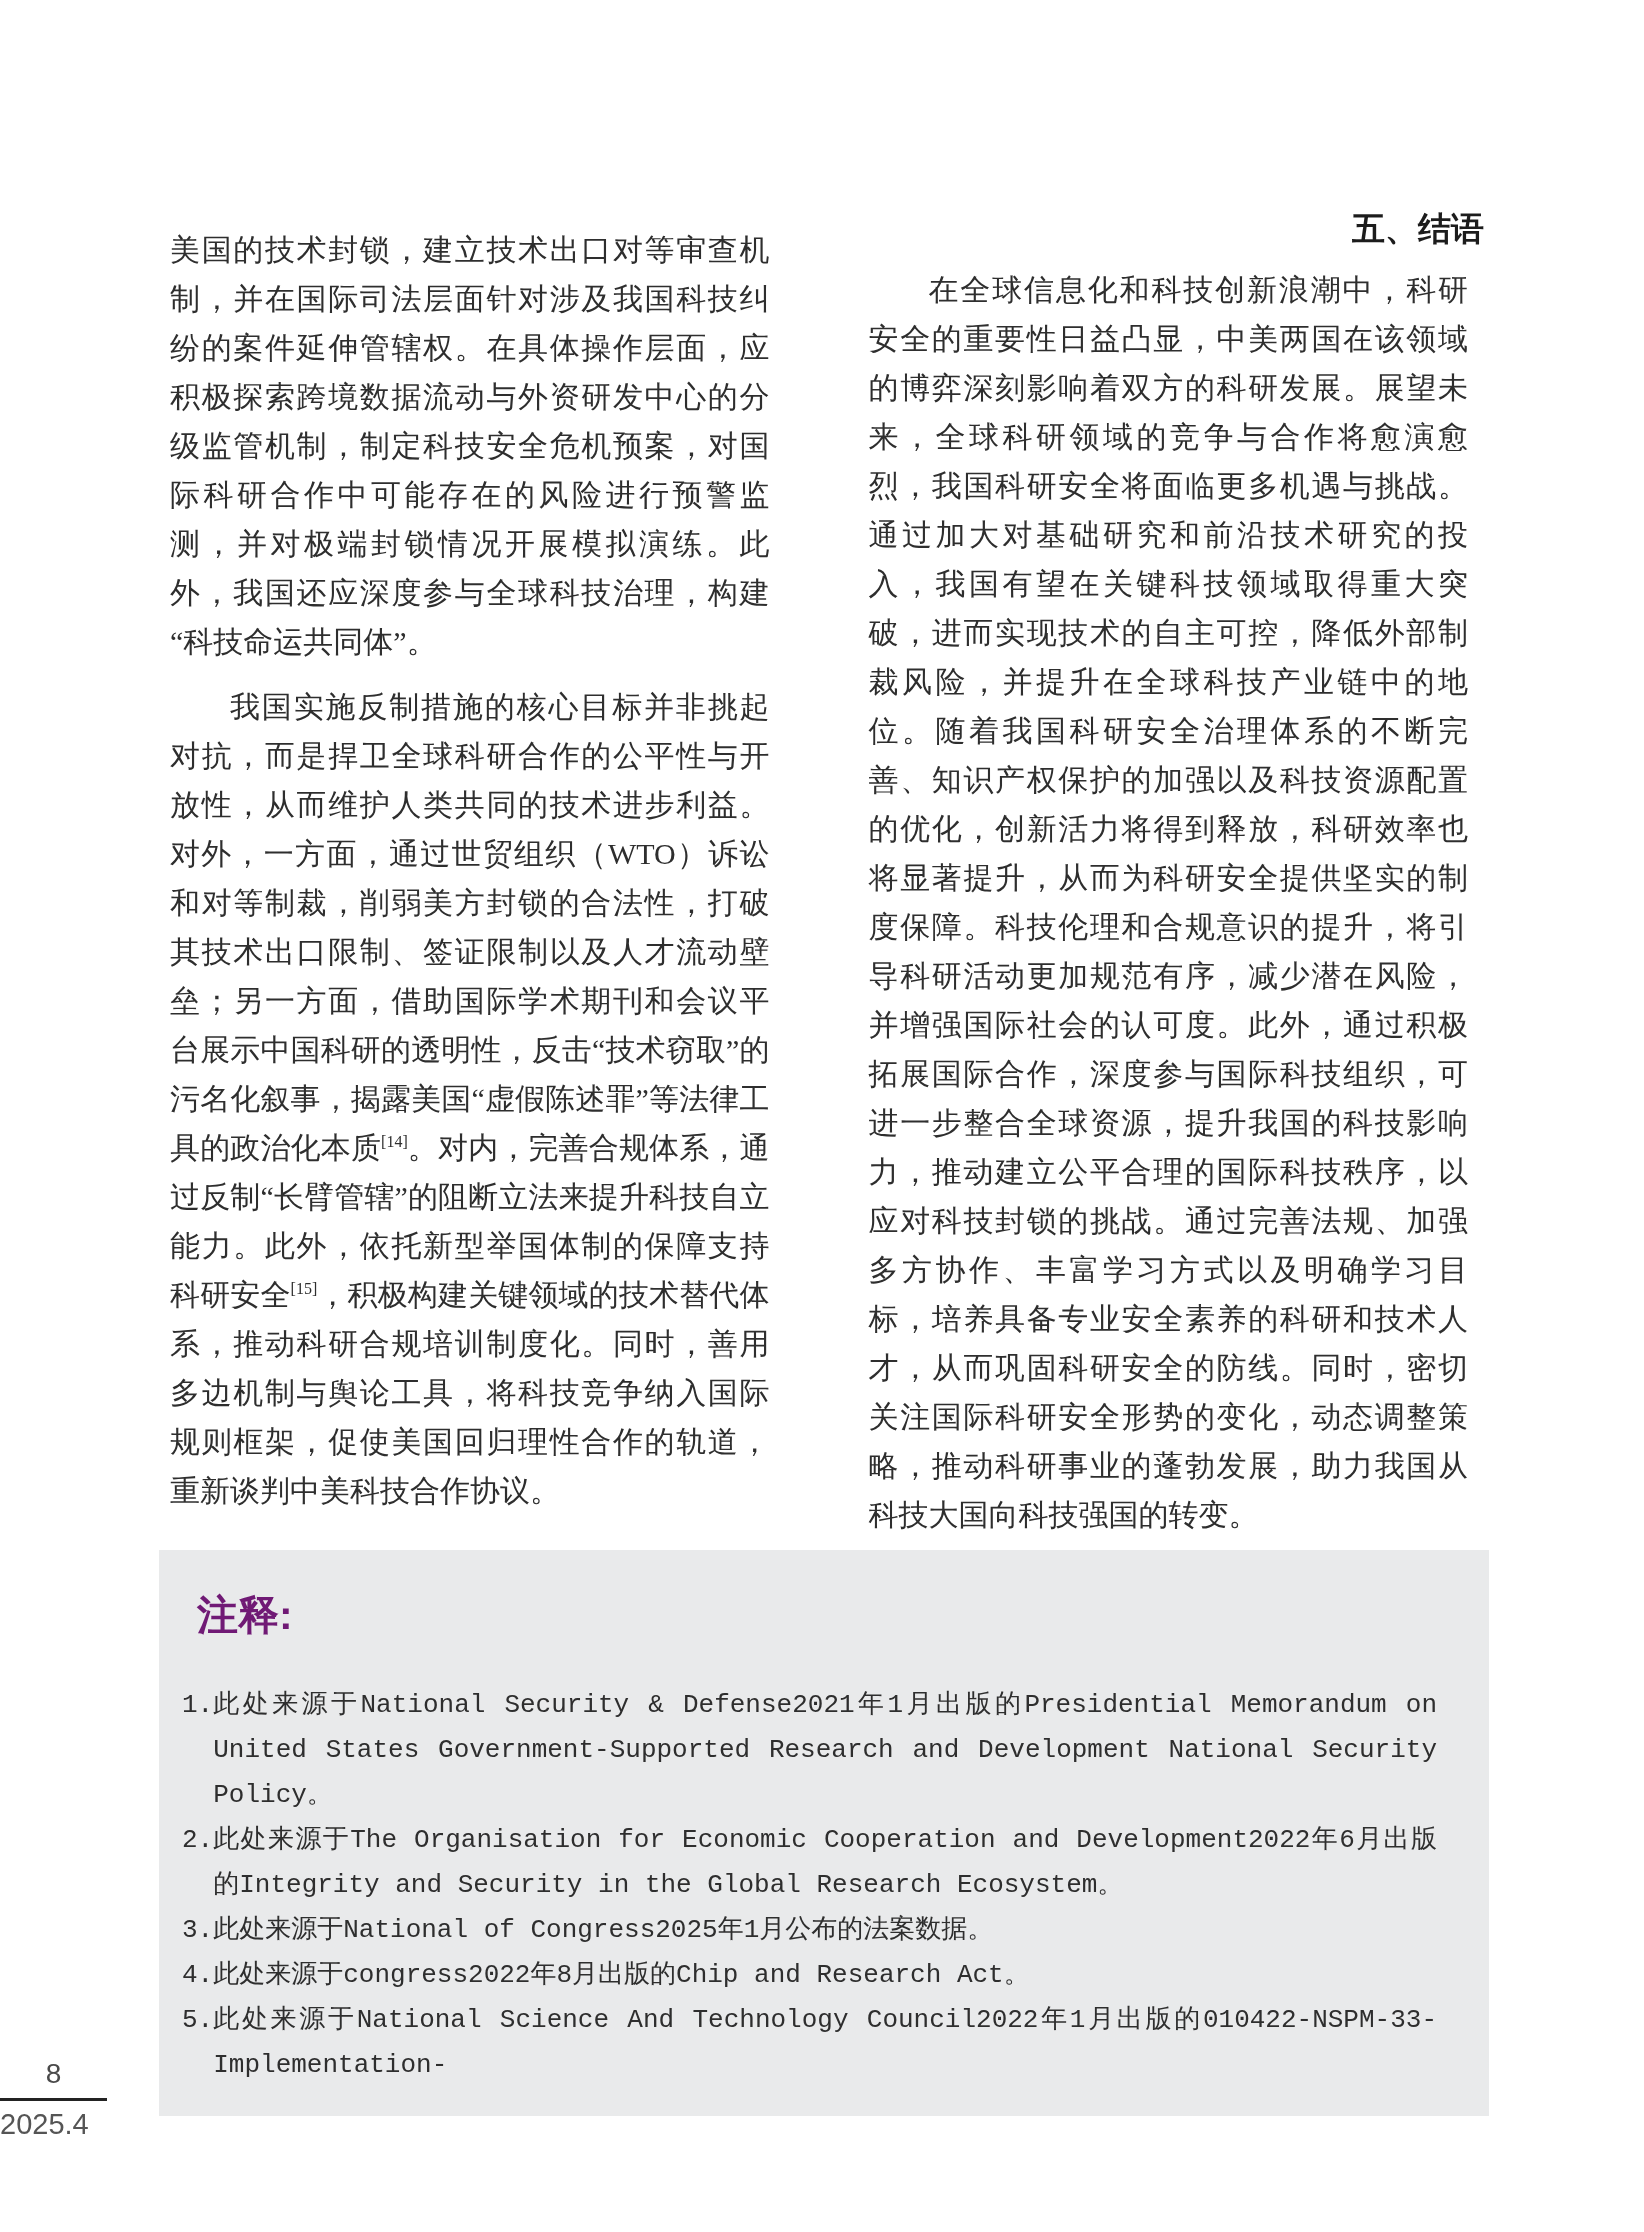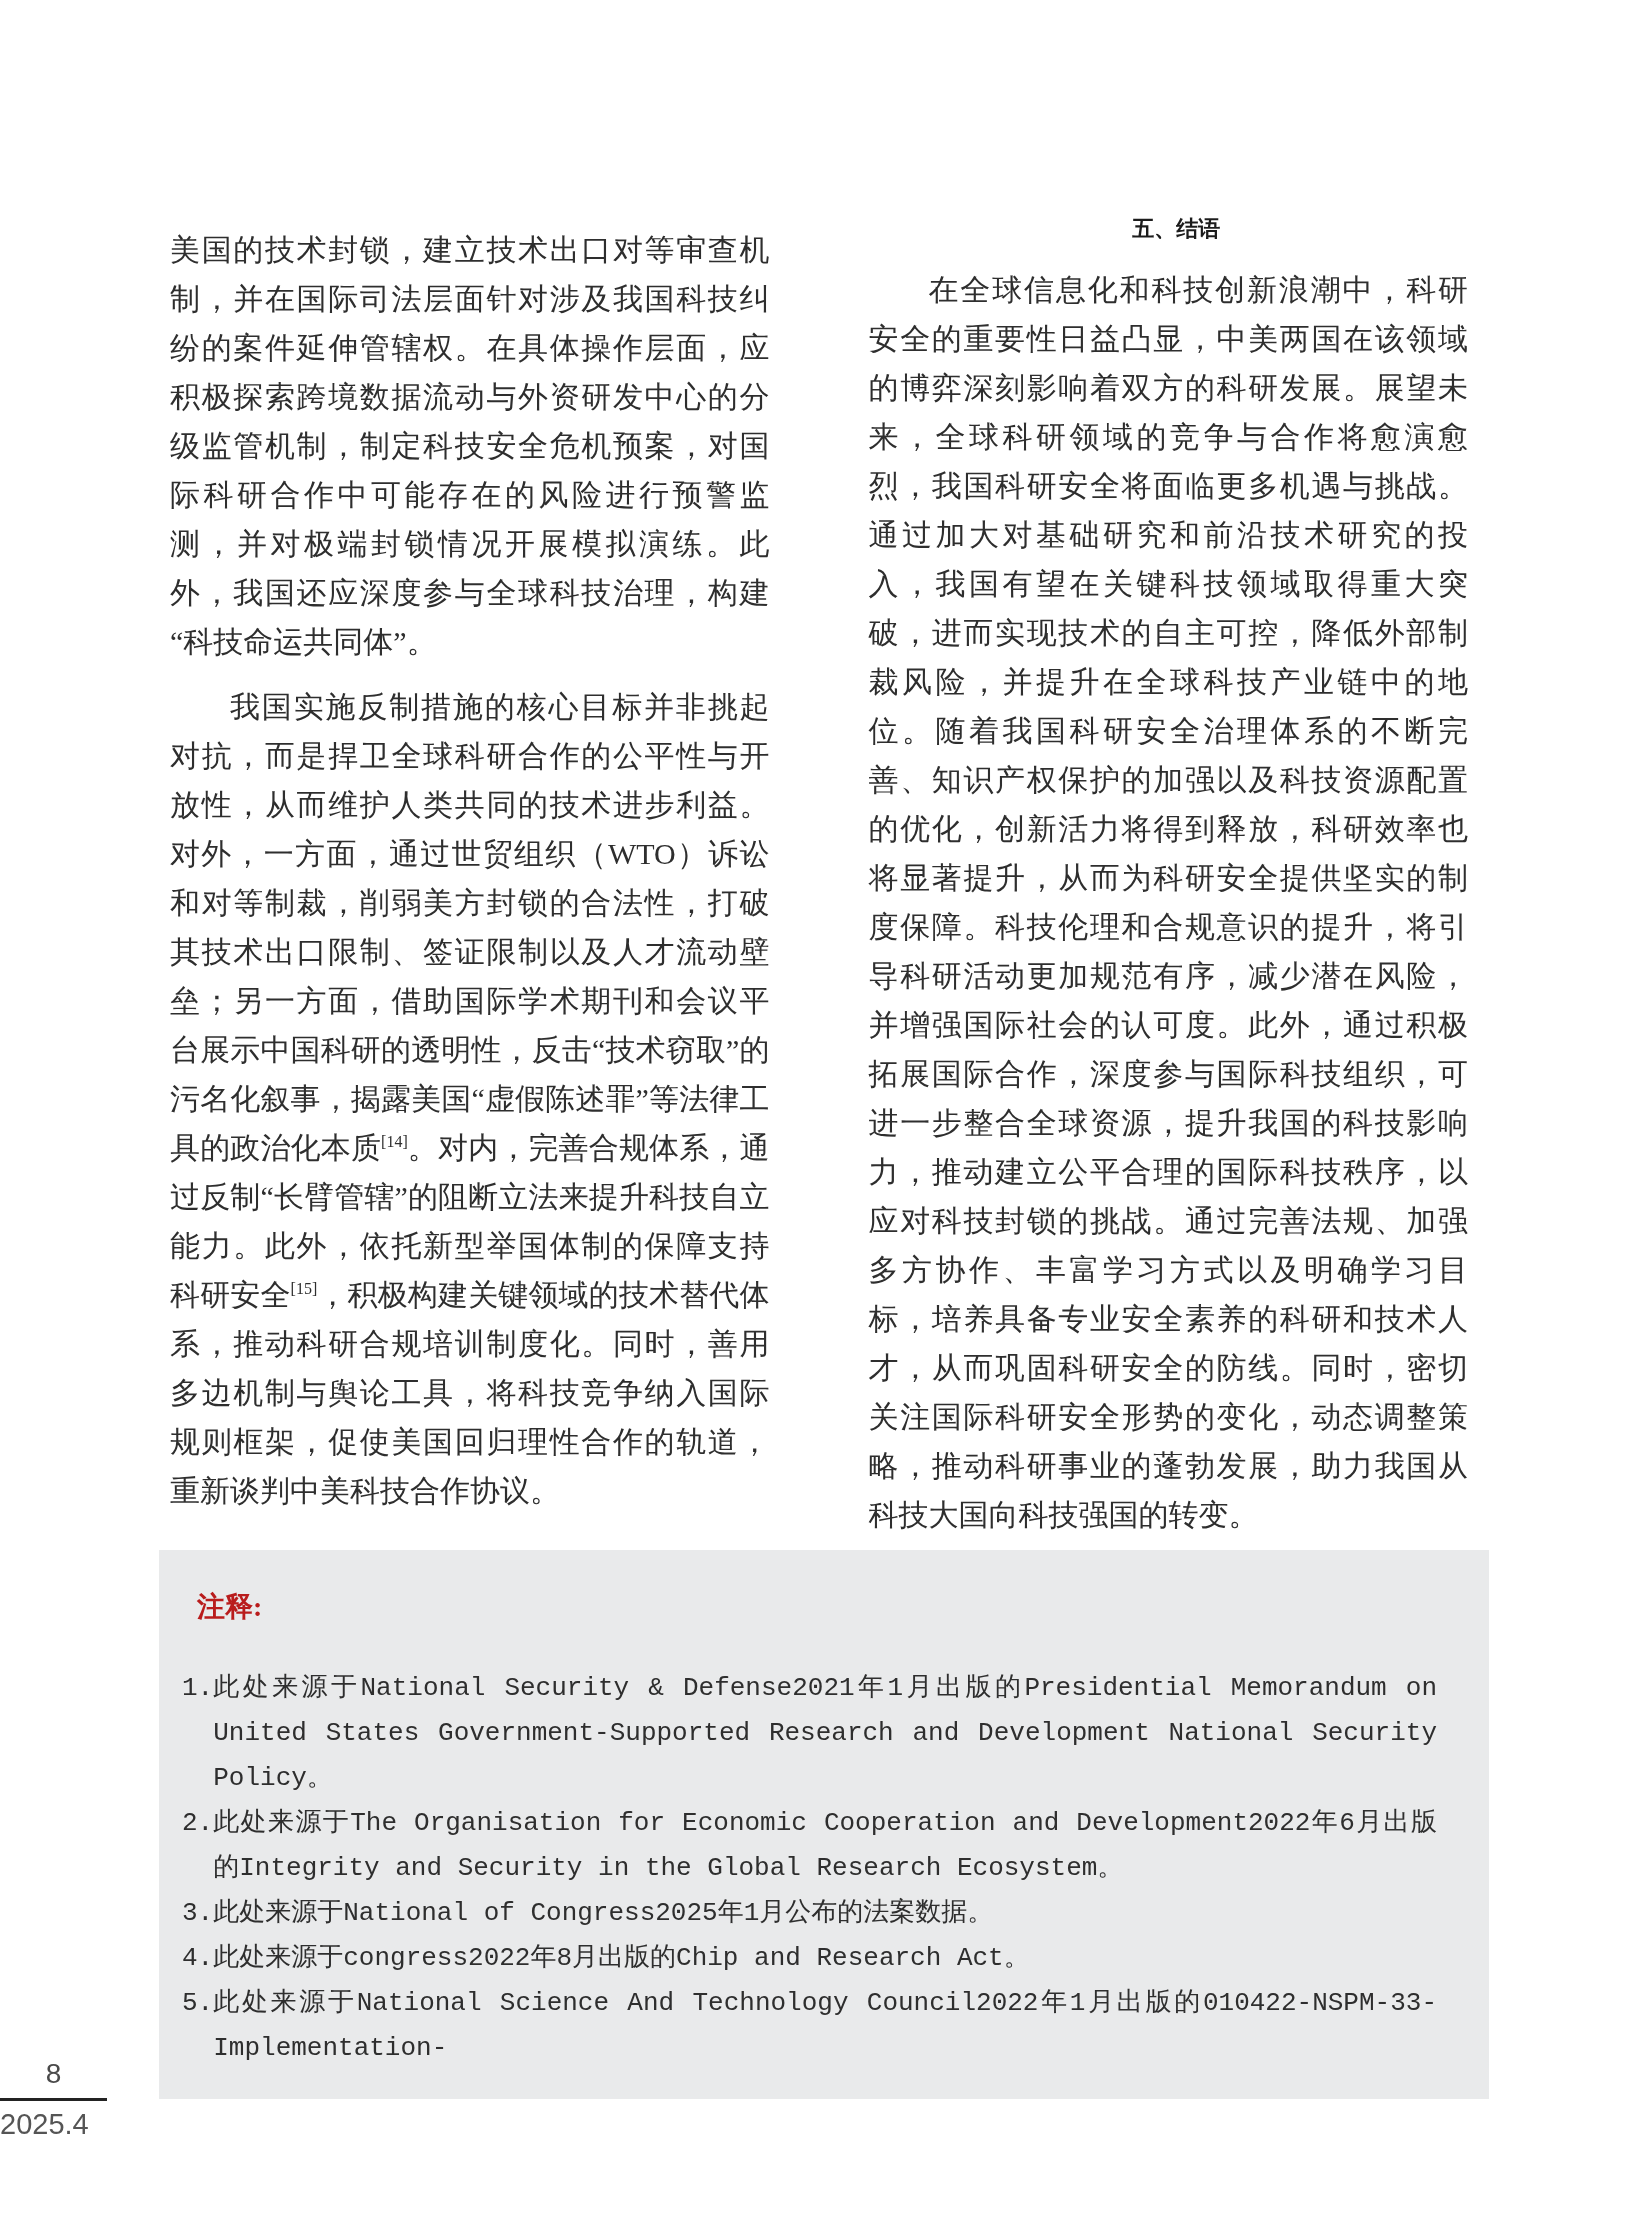--- a/index.html
+++ b/index.html
@@ -32,25 +32,25 @@
   }
   .col p {
     margin: 16px;
   }
   .indent {
     text-indent: 2em;
   }
   .section-heading {
     font-family: "Liberation Sans", sans-serif;
     font-weight: bold;
-    font-size: 22px;
+    font-size: 33px;
     line-height: 40px;
     color: #1c1c1c;
     margin: 0 0 14px 16px;
-    text-align: center;
+    text-align: right;
   }
   .subsection-heading {
     text-indent: 2em;
     font-size: 30px;
     line-height: 49px;
     margin: 0;
     text-align: left;
   }
   sup.ref {
     font-size: 16px;
@@ -62,24 +62,24 @@
     position: absolute;
     left: 159px;
     top: 1550px;
     width: 1330px;
     min-height: 457px;
     box-sizing: border-box;
     background: #e9eaeb;
     padding: 38px 52px 28px 23px;
   }
   .notes-heading {
-    font-family: Liberation Serif, serif;
+    font-family: Liberation Sans, sans-serif;
     font-weight: bold;
-    font-size: 28px;
-    color: #b91c1c;
+    font-size: 41px;
+    color: #701a75;
     margin: 0 0 40px 15px;
   }
   .notes-list {
     list-style: none;
     margin: 0;
     padding: 0;
     font-family: "Liberation Mono", monospace;
     font-size: 26px;
     line-height: 45px;
     color: #2e2e2e;

